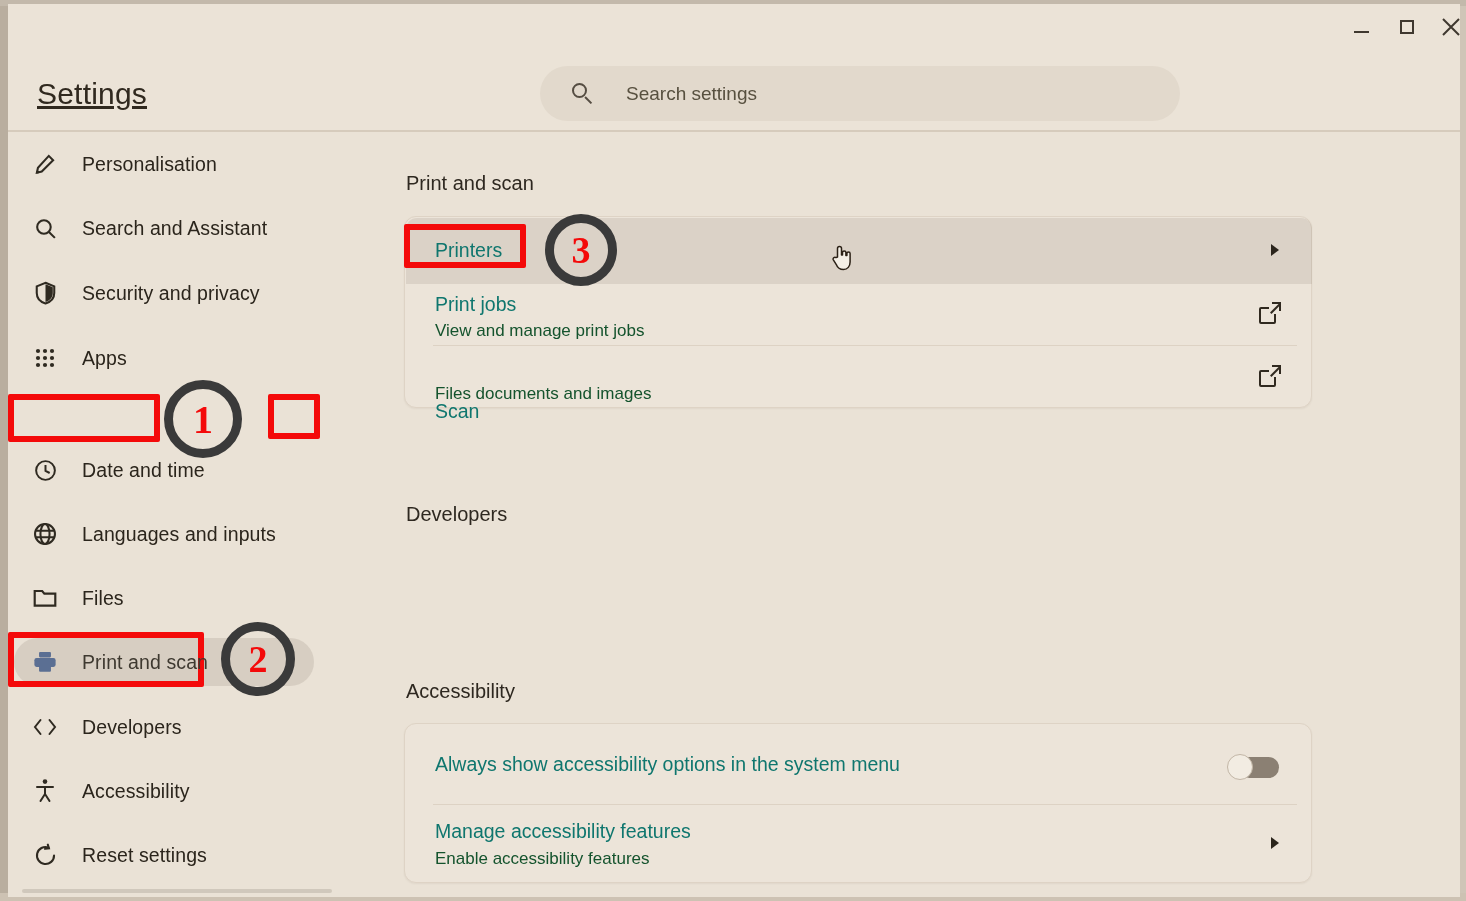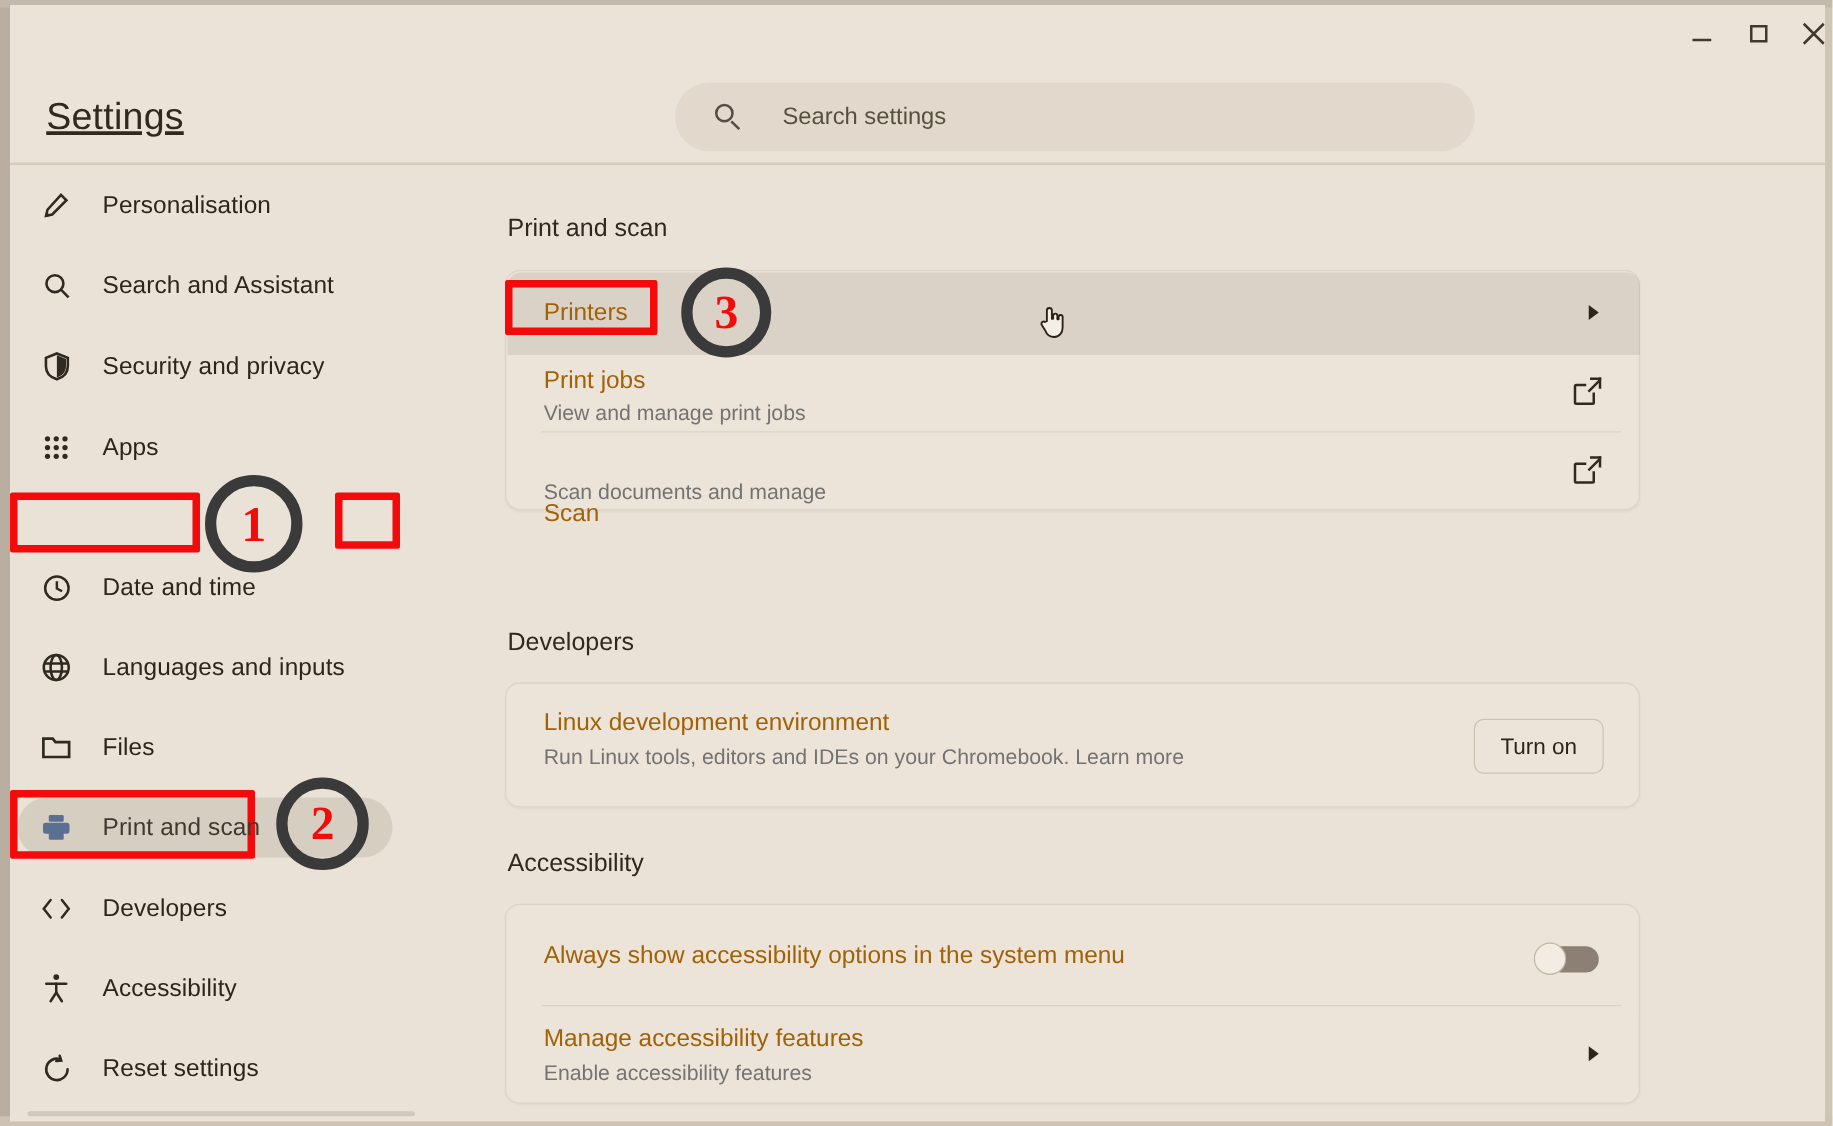--- a/index.html
+++ b/index.html
@@ -146,22 +146,22 @@
     position:absolute;
     background:#ece4d9;
     border-radius:12px;
     border:1px solid #ded3c5;
     box-shadow:0 1px 2px rgba(90,75,55,.07);
   }
   .card-divider {
     position:absolute; left:28px; right:14px; height:1px;
     background:#ddd2c4;
   }
-  .row-title   { position:absolute; font-size:19.5px; color:#a16207; }
-  .row-sub     { position:absolute; font-size:17px;   color:#737373; }
+  .row-title   { position:absolute; font-size:19.5px; color:#0f766e; }
+  .row-sub     { position:absolute; font-size:17px;   color:#14532d; }
 
   .chevron-right {
     position:absolute;
     width:0; height:0;
     border-top:6px solid transparent;
     border-bottom:6px solid transparent;
     border-left:8px solid #2b251c;
   }
 
   .ext-icon {
@@ -446,37 +446,32 @@
               <div class="notch"></div>
               <div class="arr"></div>
               <div class="arrhead"></div>
           </div>
         </div>
 
         <div class="card-divider" style="top:128px;"></div>
 
         <div style="position:absolute;left:0;top:129px;width:908px;height:62px;">
           <div class="row-title" style="left:30px; top:10px;margin-top:44px;">Scan</div>
-          <div class="row-sub" style="left:30px; top:38px;">Scan documents and manage</div>
+          <div class="row-sub" style="left:30px; top:38px;">Files documents and images</div>
           <div class="ext-icon" style="right:32px; top:19px;">
             <div class="box"></div>
               <div class="notch"></div>
               <div class="arr"></div>
               <div class="arrhead"></div>
           </div>
         </div>
       </div>
 
       <div class="section-title" style="left:8px; top:371px;">Developers</div>
 
-      <div class="card" style="left:6px; top:414px; width:908px; height:100px;">
-        <div class="row-title" style="left:30px; top:20px;">Linux development environment</div>
-        <div class="row-sub" style="left:30px; top:49px;">Run Linux tools, editors and IDEs on your Chromebook. Learn more</div>
-        <div id="turn-on-btn" style="right:28px; top:28px;">Turn on</div>
-      </div>
 
       <div class="section-title" style="left:8px; top:548px;">Accessibility</div>
 
       <div class="card" style="left:6px; top:591px; width:908px; height:160px;">
 
         <div style="position:absolute;left:0;top:0;width:908px;height:80px;">
           <div class="row-title" style="left:30px; top:29px;">Always show accessibility options in the system menu</div>
           <div id="a11y-toggle" style="right:34px; top:30px;">
             <div class="track"></div>
             <div class="knob"></div>

